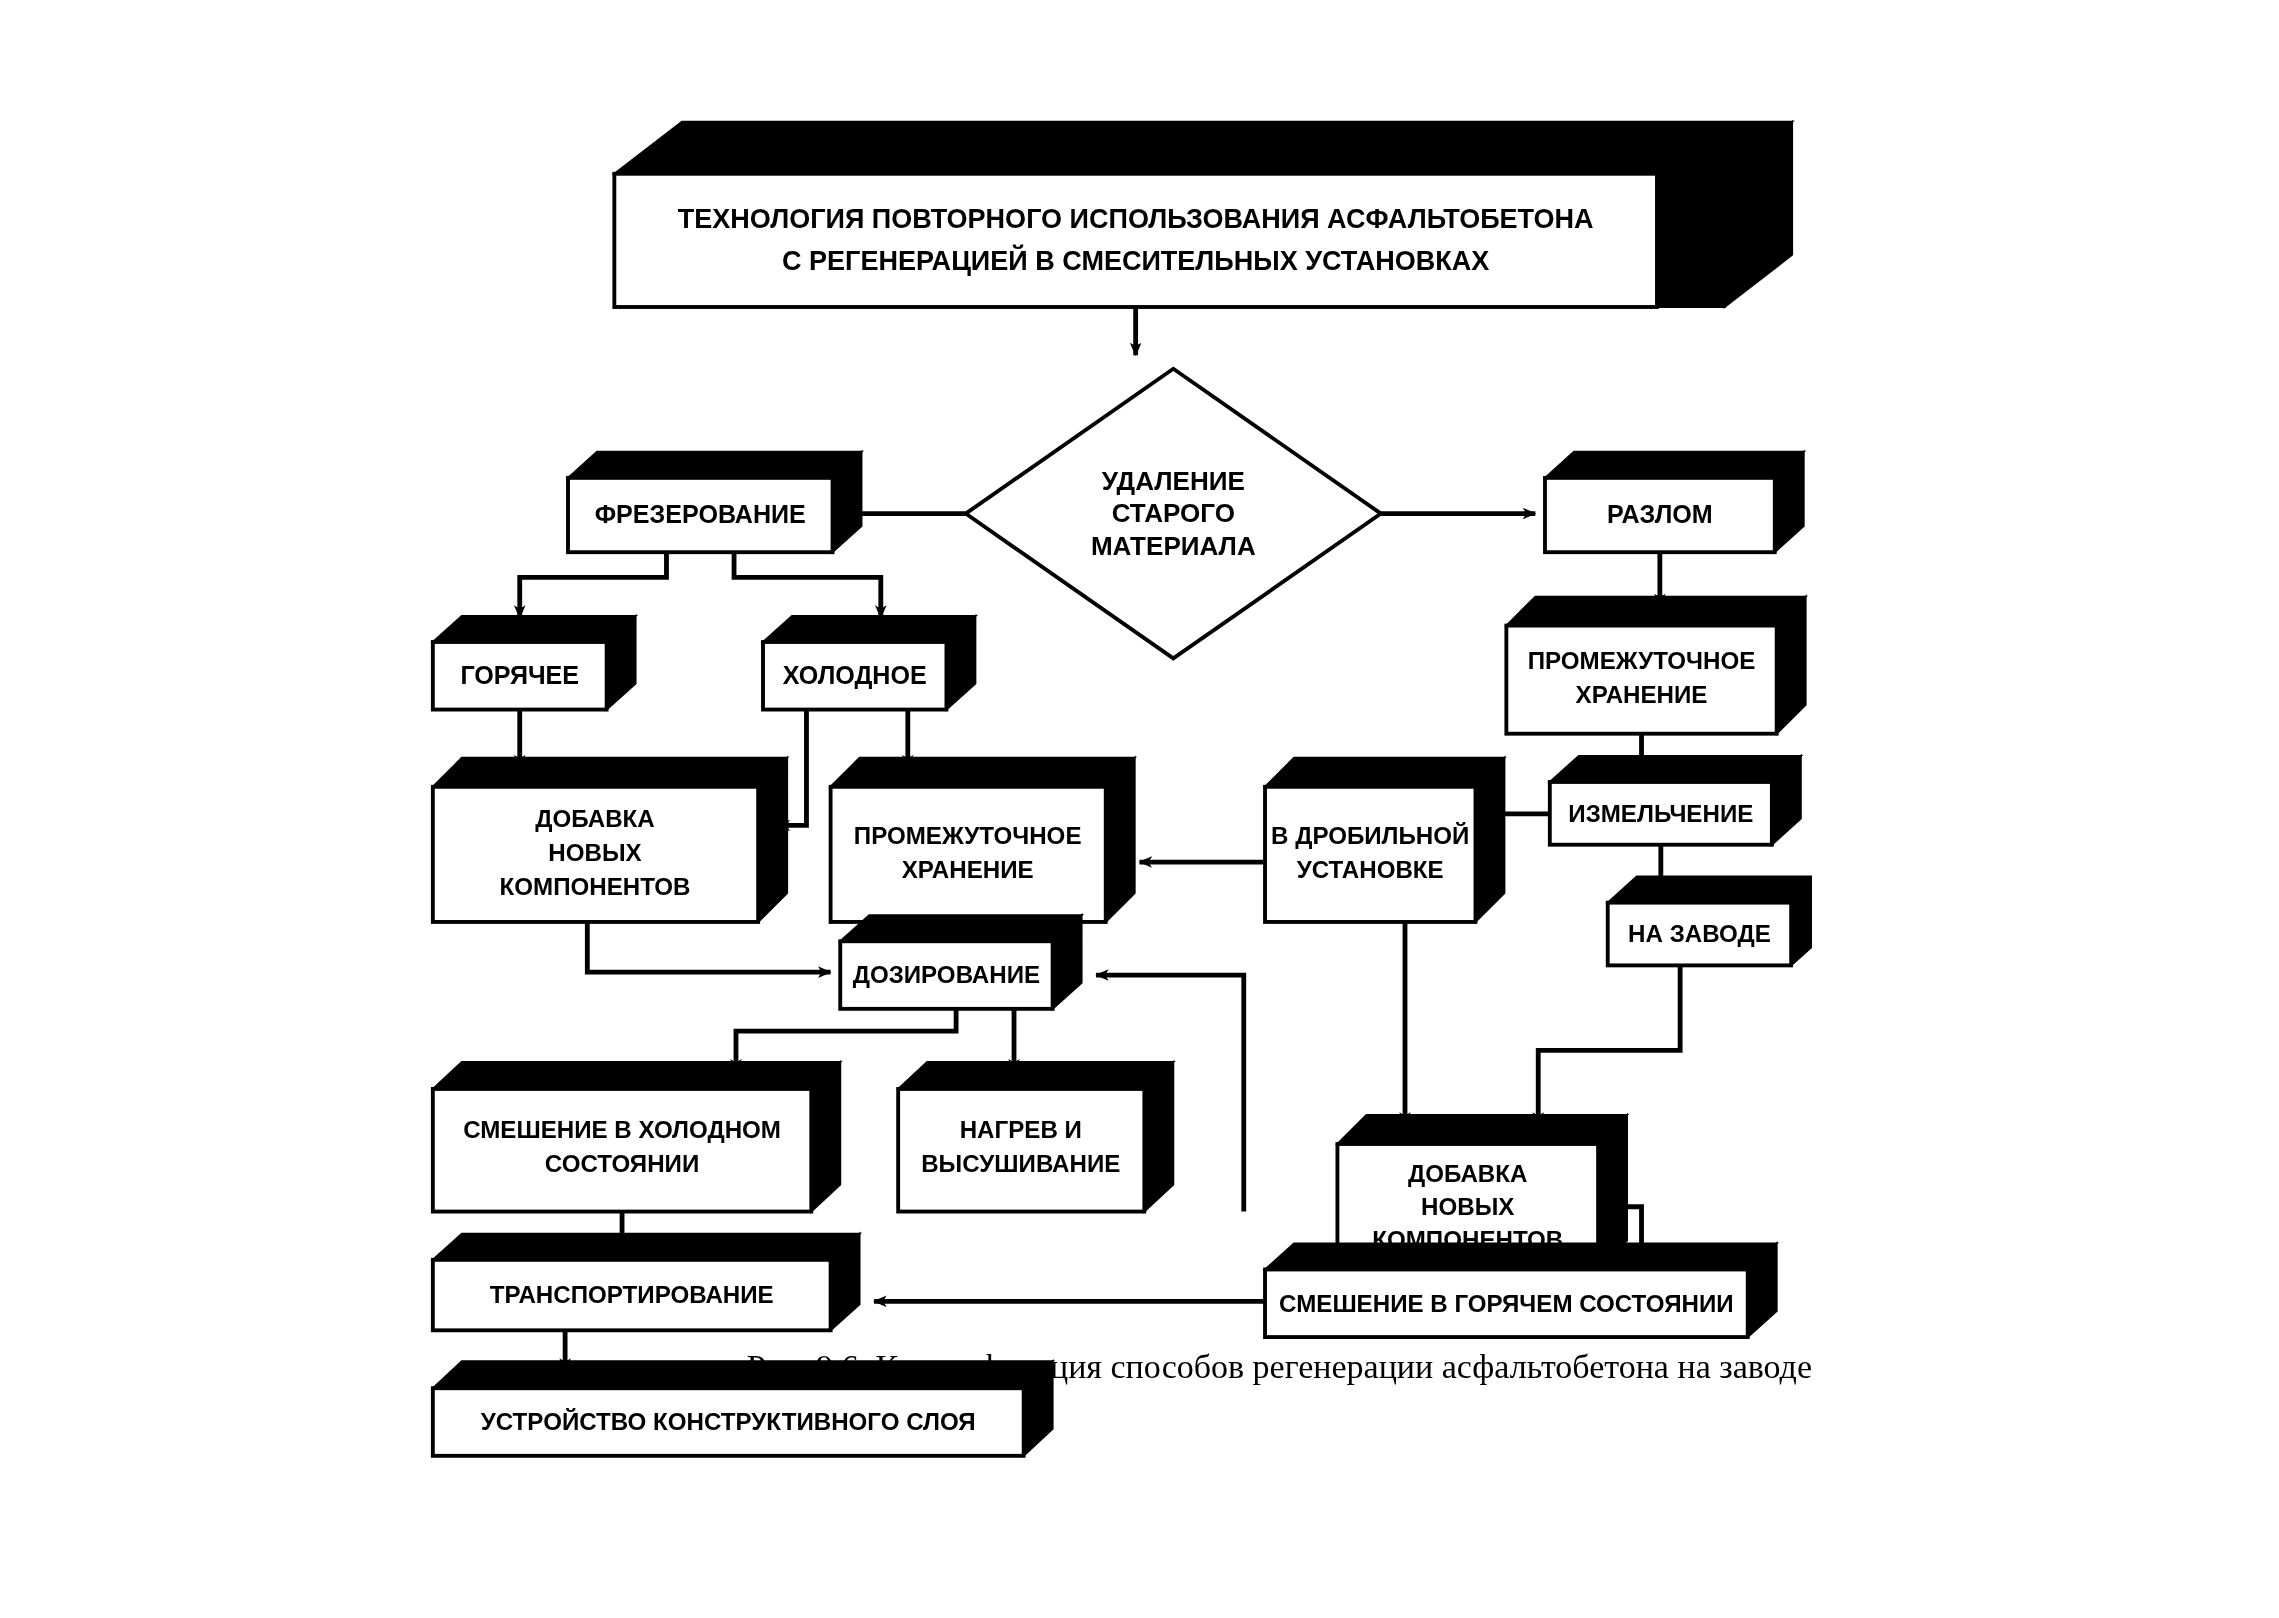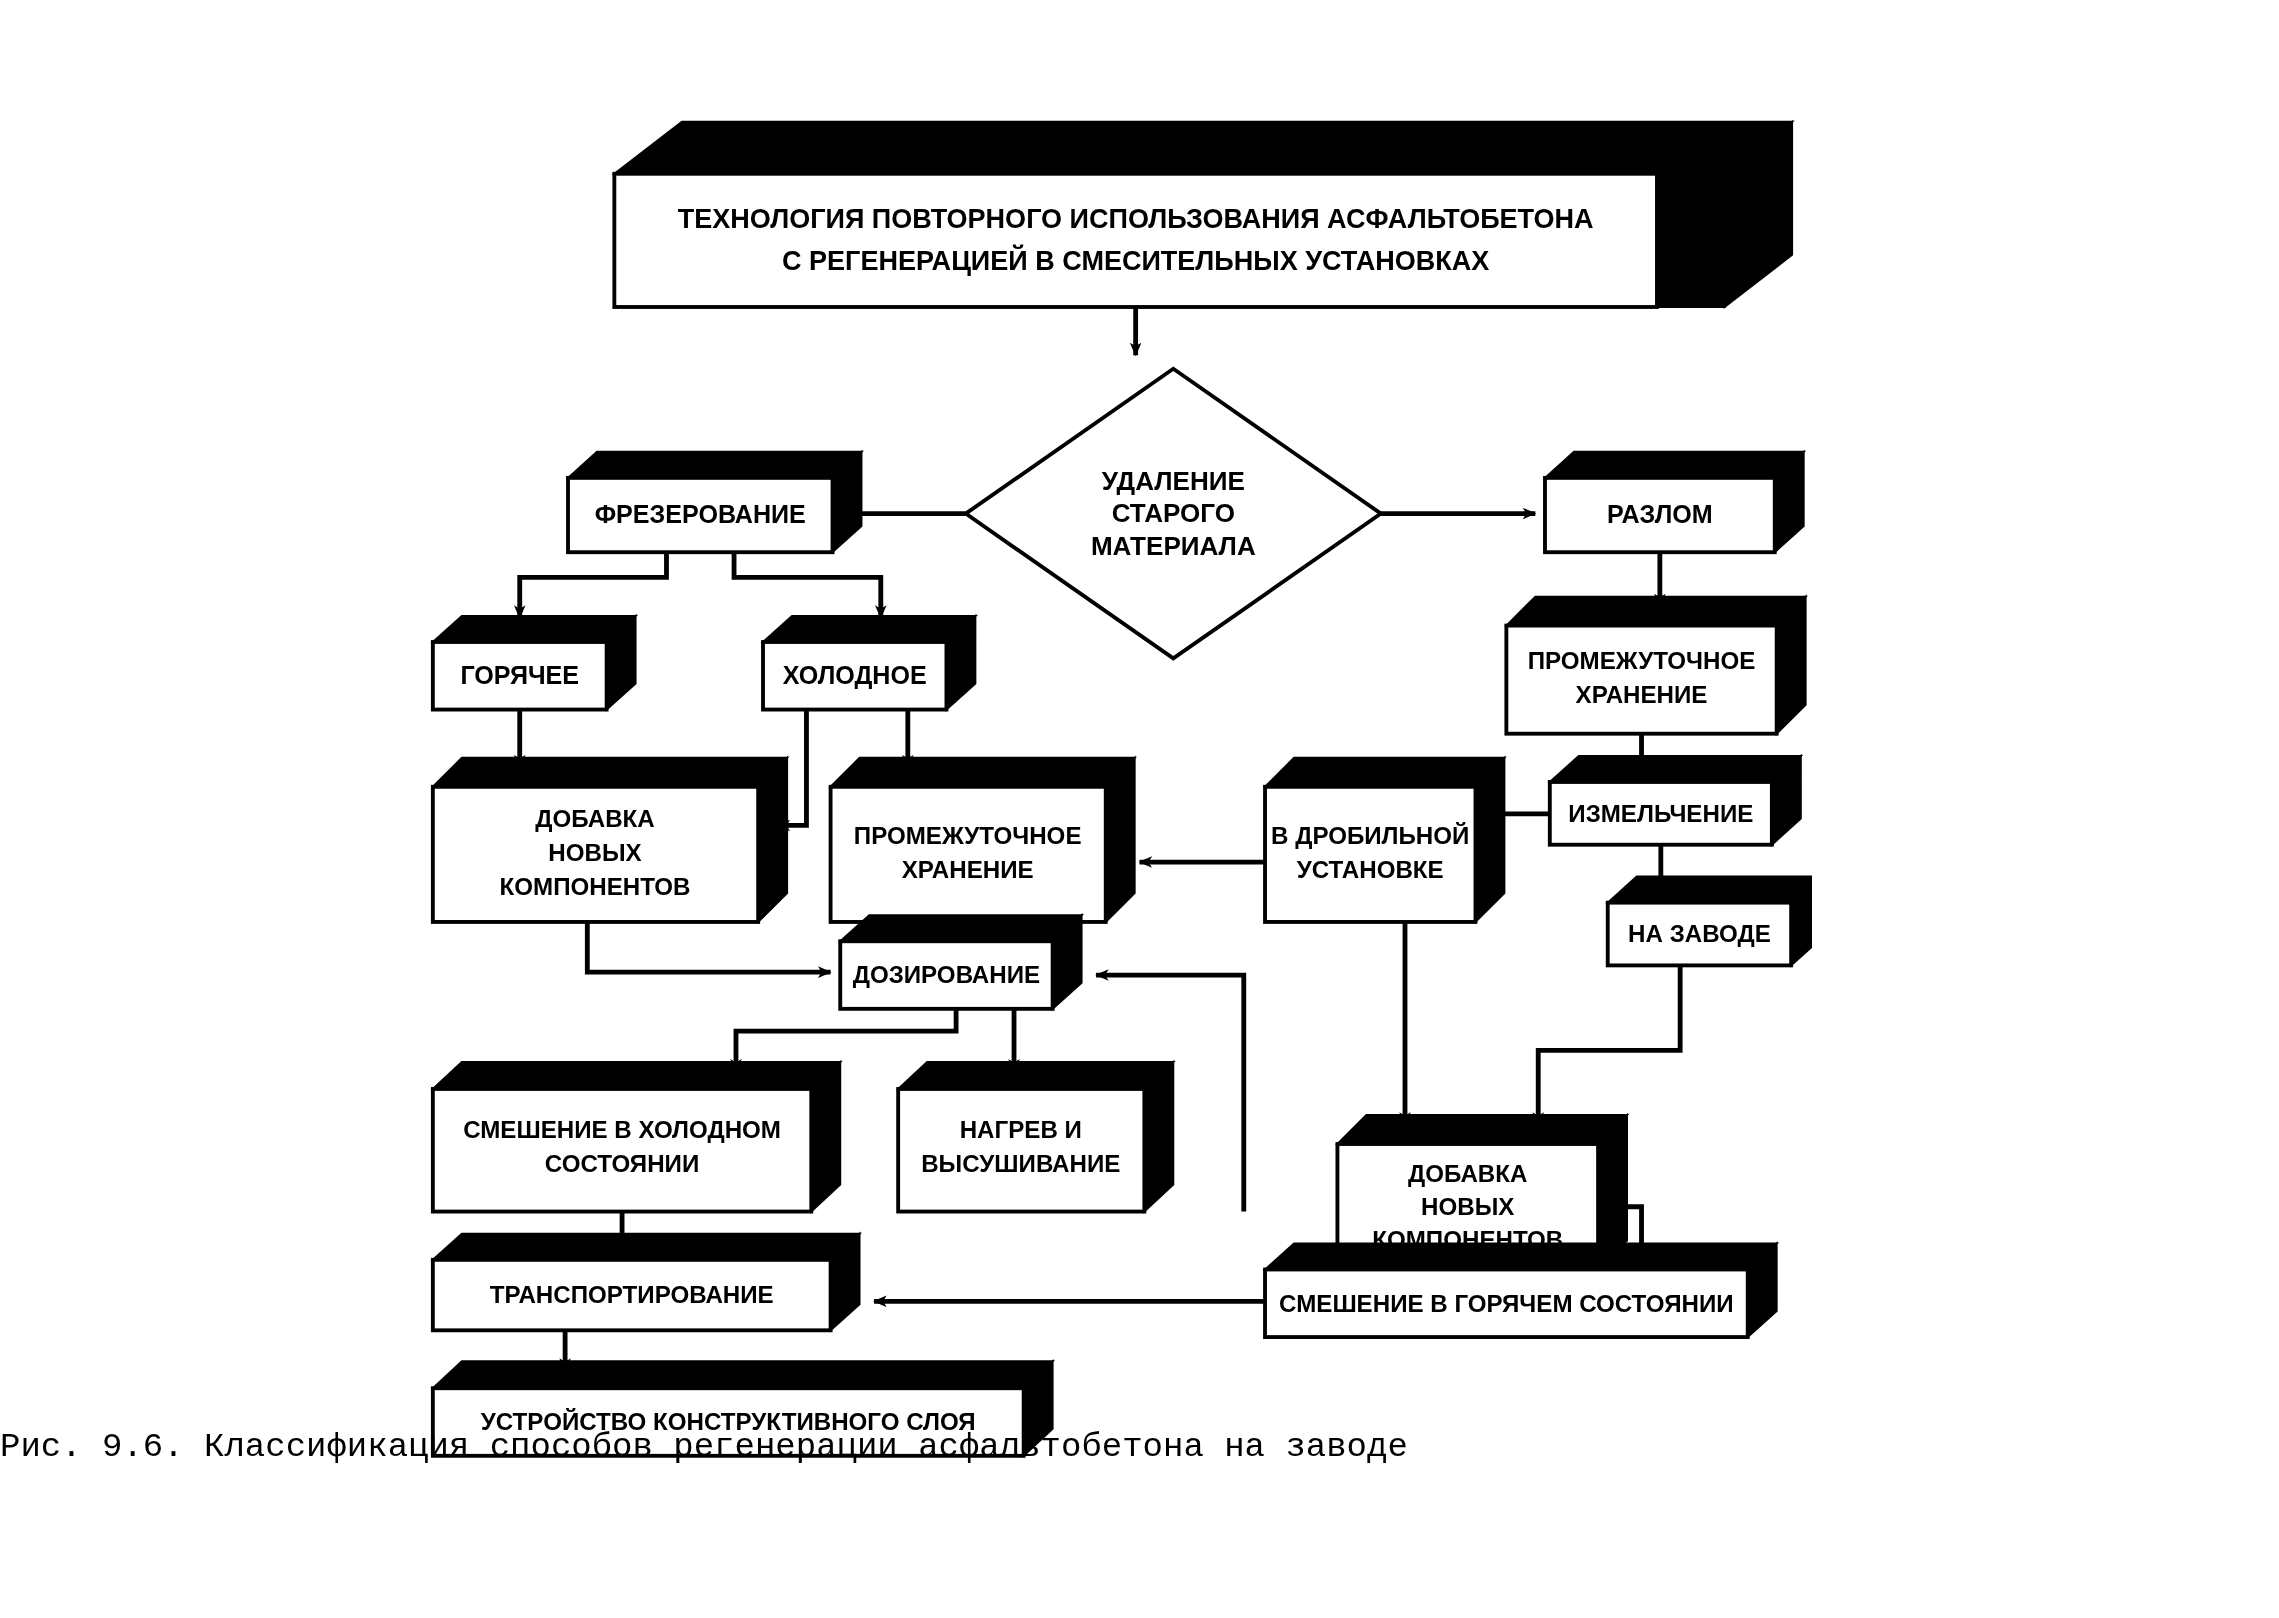--- a/index.html
+++ b/index.html
@@ -28,23 +28,23 @@
     font-family: "Liberation Sans", sans-serif;
     font-weight: bold;
     fill: #000000;
     text-anchor: middle;
     dominant-baseline: middle;
   }
   .caption {
     position: absolute;
     left: 0;
     right: 0;
-    top: 1428px;
-    text-align: left;
-    font-family: Liberation Mono, monospace;
+    top: 1348px;
+    text-align: right;
+    font-family: Liberation Serif, serif;
     font-size: 34px;
     color: #000000;
     letter-spacing: 0px;
   }
   .pageno {
     position: absolute;
     left: 2013px;
     top: 734px;
     font-family: "Liberation Sans", sans-serif;
     font-size: 35px;

